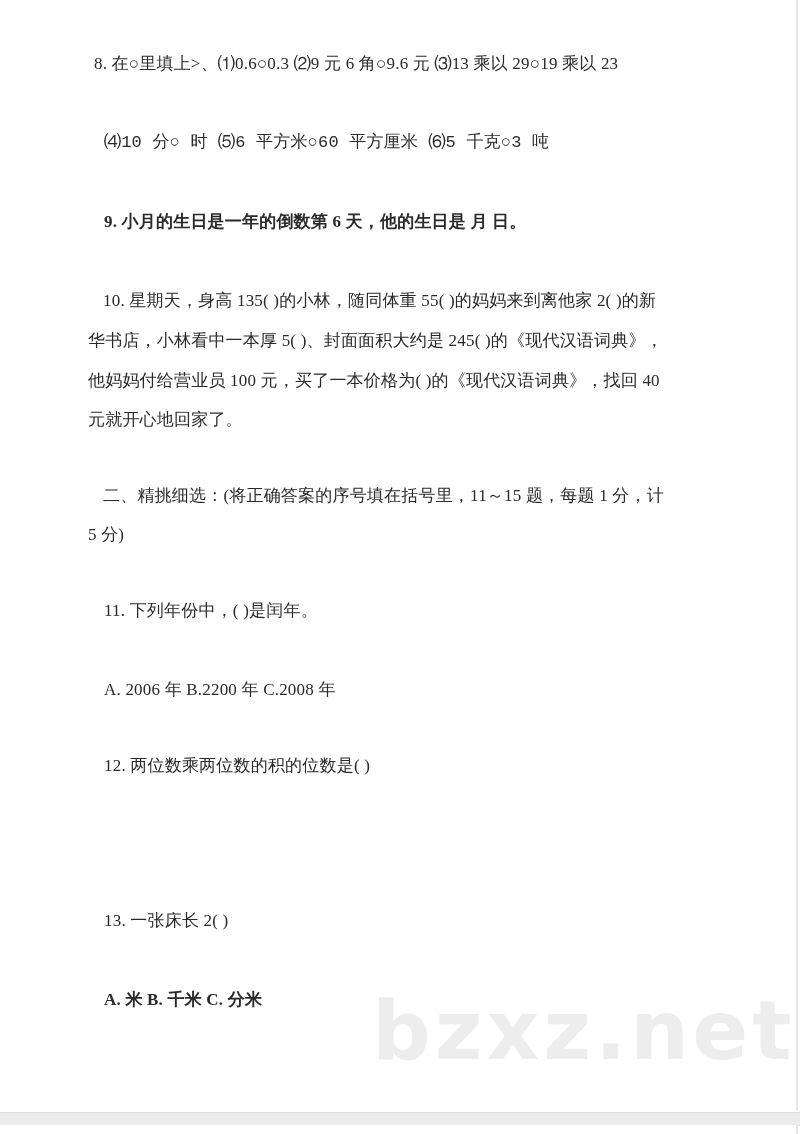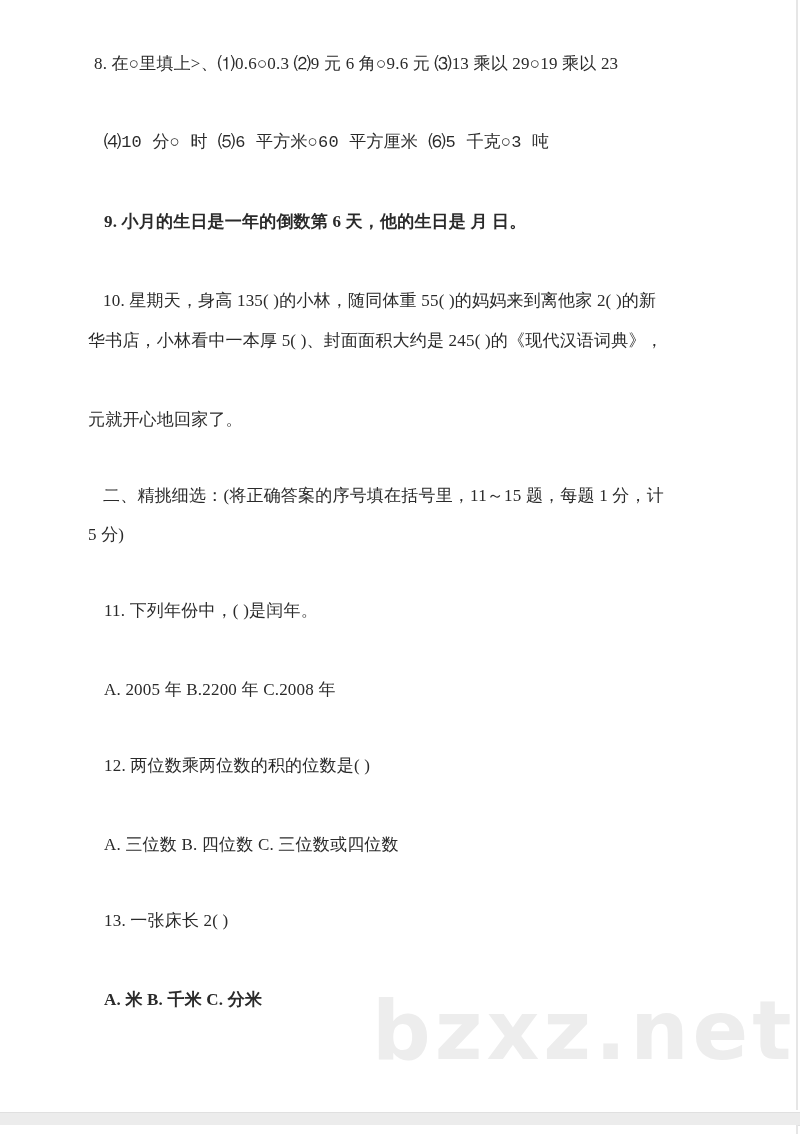--- a/index.html
+++ b/index.html
@@ -69,30 +69,30 @@
 
 <div class="page">
 
   <div class="line" style="left:94px; top:53px;">8. 在○里填上&gt;、⑴0.6○0.3 ⑵9 元 6 角○9.6 元 ⑶13 乘以 29○19 乘以 23</div>
   <div class="line" style="left:104px; top:132px;font-family:Liberation Mono, monospace;">⑷10 分○ 时 ⑸6 平方米○60 平方厘米 ⑹5 千克○3 吨</div>
 
   <div class="line" style="left:104px; top:211px;font-weight:bold;">9. 小月的生日是一年的倒数第 6 天，他的生日是 月 日。</div>
 
   <div class="line" style="left:103px; top:290px;">10. 星期天，身高 135( )的小林，随同体重 55( )的妈妈来到离他家 2( )的新</div>
   <div class="line" style="left:88px; top:330px;">华书店，小林看中一本厚 5( )、封面面积大约是 245( )的《现代汉语词典》，</div>
+  <div class="line" style="left:88px; top:370px;">他妈妈付给营业员 100 元，买了一本价格为( )的《现代汉语词典》，找回 40</div>
   <div class="line" style="left:88px; top:409px;text-align:center;">元就开心地回家了。</div>
 
   <div class="line" style="left:103px; top:485px;">二、精挑细选：(将正确答案的序号填在括号里，11～15 题，每题 1 分，计</div>
   <div class="line" style="left:88px; top:524px;">5 分)</div>
 
   <div class="line" style="left:104px; top:600px;">11. 下列年份中，( )是闰年。</div>
-  <div class="line" style="left:104px; top:679px;">A. 2005 年 B.2200 年 C.2008 年</div>
+  <div class="line" style="left:104px; top:679px;">A. 2006 年 B.2200 年 C.2008 年</div>
 
   <div class="line" style="left:104px; top:755px;">12. 两位数乘两位数的积的位数是( )</div>
-  <div class="line" style="left:104px; top:834px;">A. 三位数 B. 四位数 C. 三位数或四位数</div>
 
   <div class="line" style="left:104px; top:910px;">13. 一张床长 2( )</div>
   <div class="line" style="left:104px; top:989px;font-weight:bold;">A. 米 B. 千米 C. 分米</div>
 
   <div class="watermark">bzxz.net</div>
 </div>
 
 <div class="gap-band"></div>
 <div class="next-page"></div>
 

